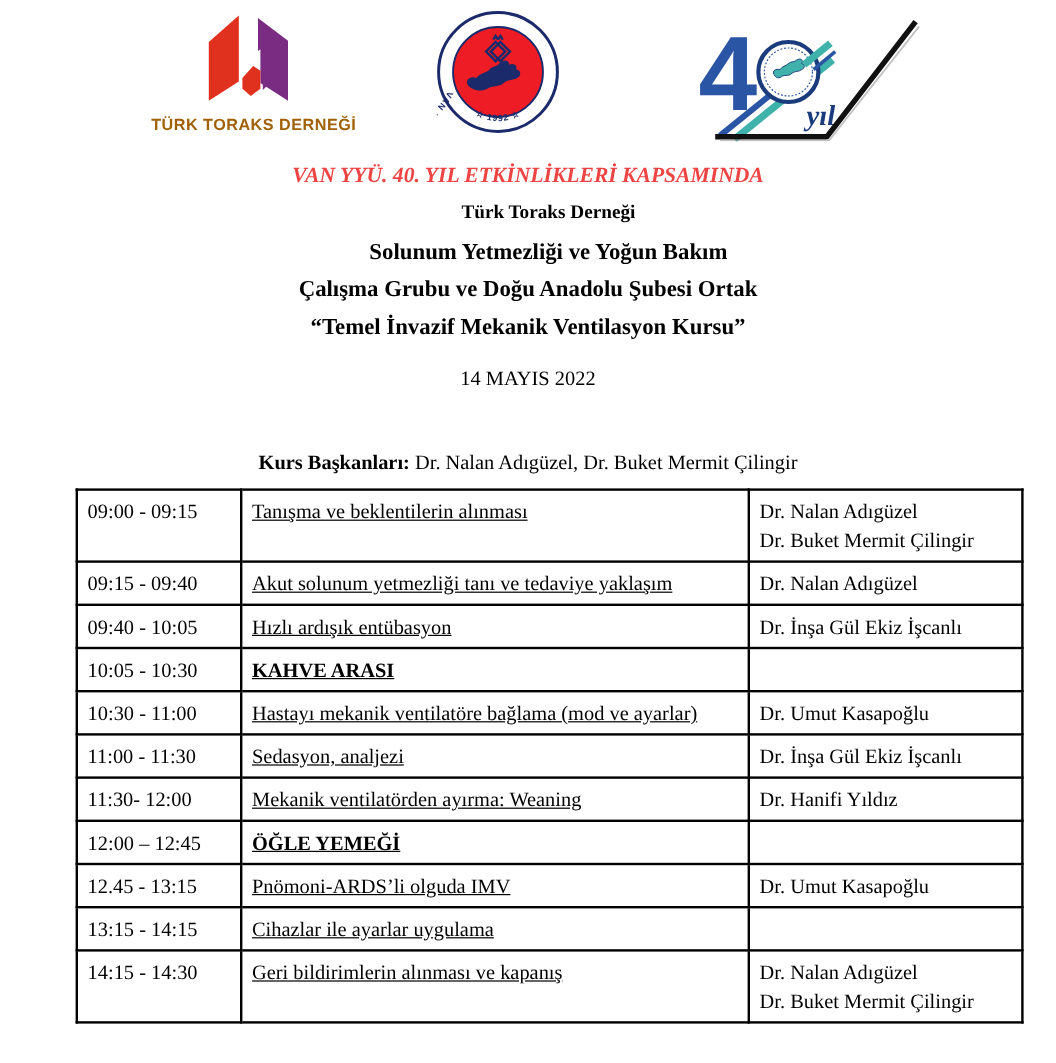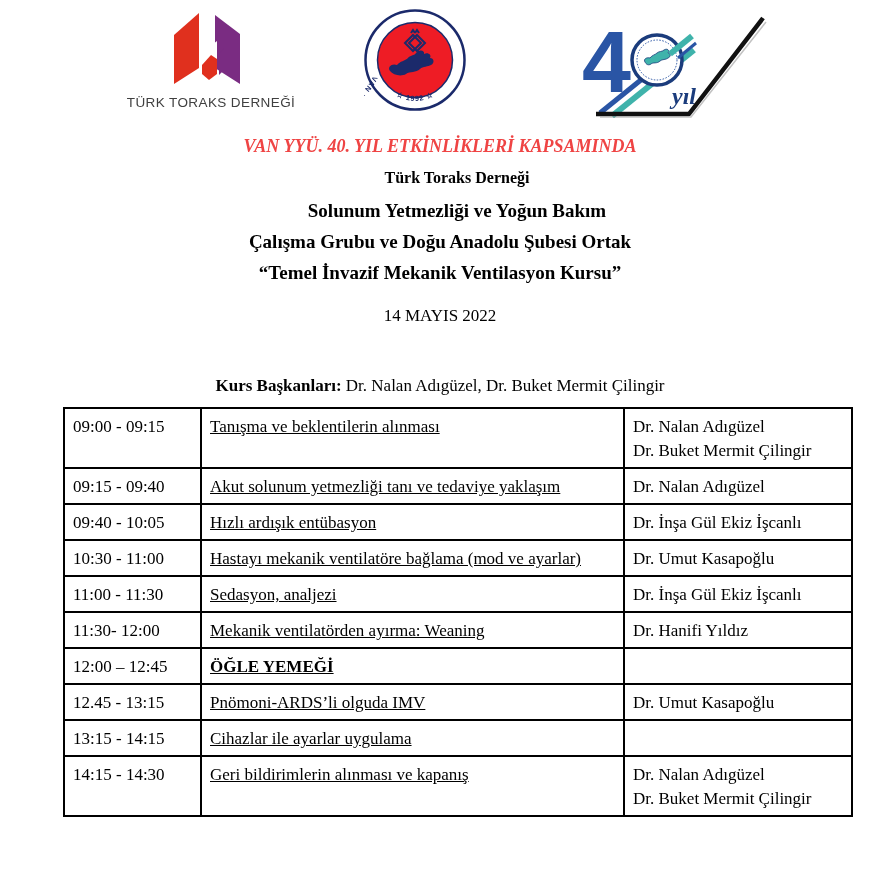--- a/index.html
+++ b/index.html
@@ -10,21 +10,21 @@
     font-family:"Liberation Serif", serif;
     color:#000;
     overflow:hidden;
   }
   
   .logo{position:absolute;}
   #logo-toraks{left:126px;top:5px;width:170px;height:106px;text-align:center;}
   #logo-toraks .wordmark{
     margin-top:2px;
     font-family:"Liberation Sans", sans-serif;
-    font-weight:normal;font-size:13.5px;letter-spacing:.4px;color:#404040;
+    font-weight:bold;font-size:13.5px;letter-spacing:.4px;color:#a16207;
     white-space:nowrap;
   }
   #logo-seal{left:364px;top:9px;width:102px;height:102px;}
   #logo-40{left:582px;top:10px;width:190px;height:108px;}
   
   .hline{position:absolute;left:0;width:880px;text-align:center;white-space:nowrap;}
   #banner{top:136px;font-size:18px;font-weight:bold;font-style:italic;color:#ef4444;}
   #t0{top:169px;font-size:16px;font-weight:bold;padding-left:17px;}
   #t1{top:200px;font-size:19px;font-weight:bold;margin-left:17px;}
   #t2{top:231px;font-size:19px;font-weight:bold;}
@@ -143,20 +143,25 @@
           </td>
         </tr>
         <tr>
           <td class="time">09:40 - 10:05</td>
           <td class="act">Hızlı ardışık entübasyon</td>
           <td class="spk">
             <div>Dr. İnşa Gül Ekiz İşcanlı</div>
           </td>
         </tr>
         <tr>
+          <td class="time">10:05 - 10:30</td>
+          <td class="act emph">KAHVE ARASI</td>
+          <td class="spk"></td>
+        </tr>
+        <tr>
           <td class="time">10:30 - 11:00</td>
           <td class="act">Hastayı mekanik ventilatöre bağlama (mod ve ayarlar)</td>
           <td class="spk">
             <div>Dr. Umut Kasapoğlu</div>
           </td>
         </tr>
         <tr>
           <td class="time">11:00 - 11:30</td>
           <td class="act">Sedasyon, analjezi</td>
           <td class="spk">

